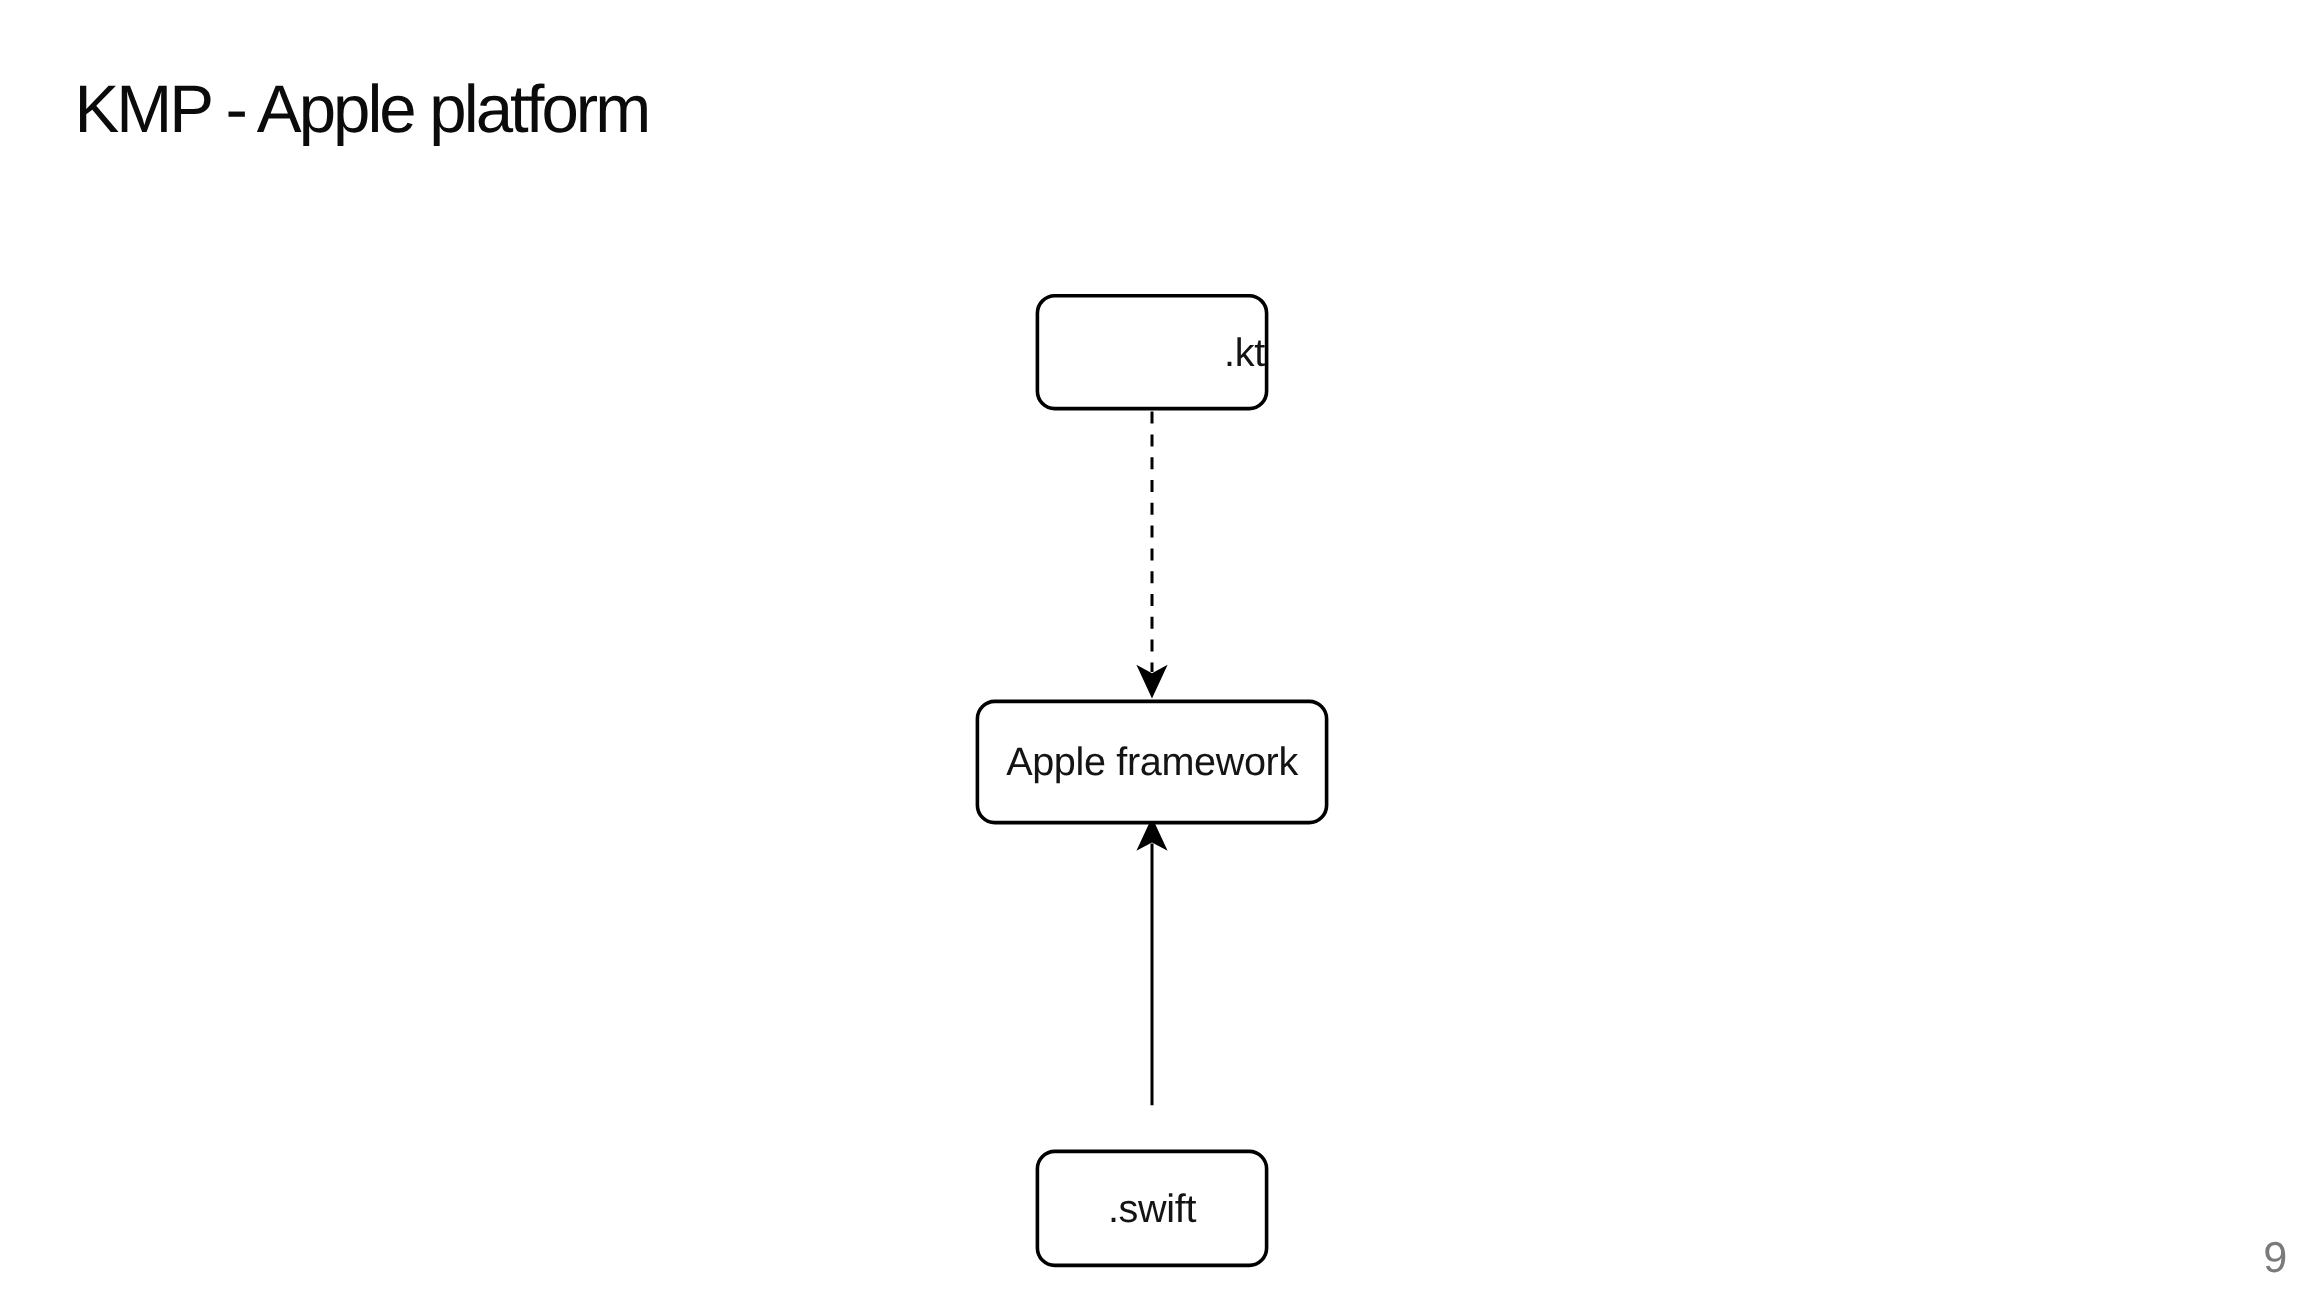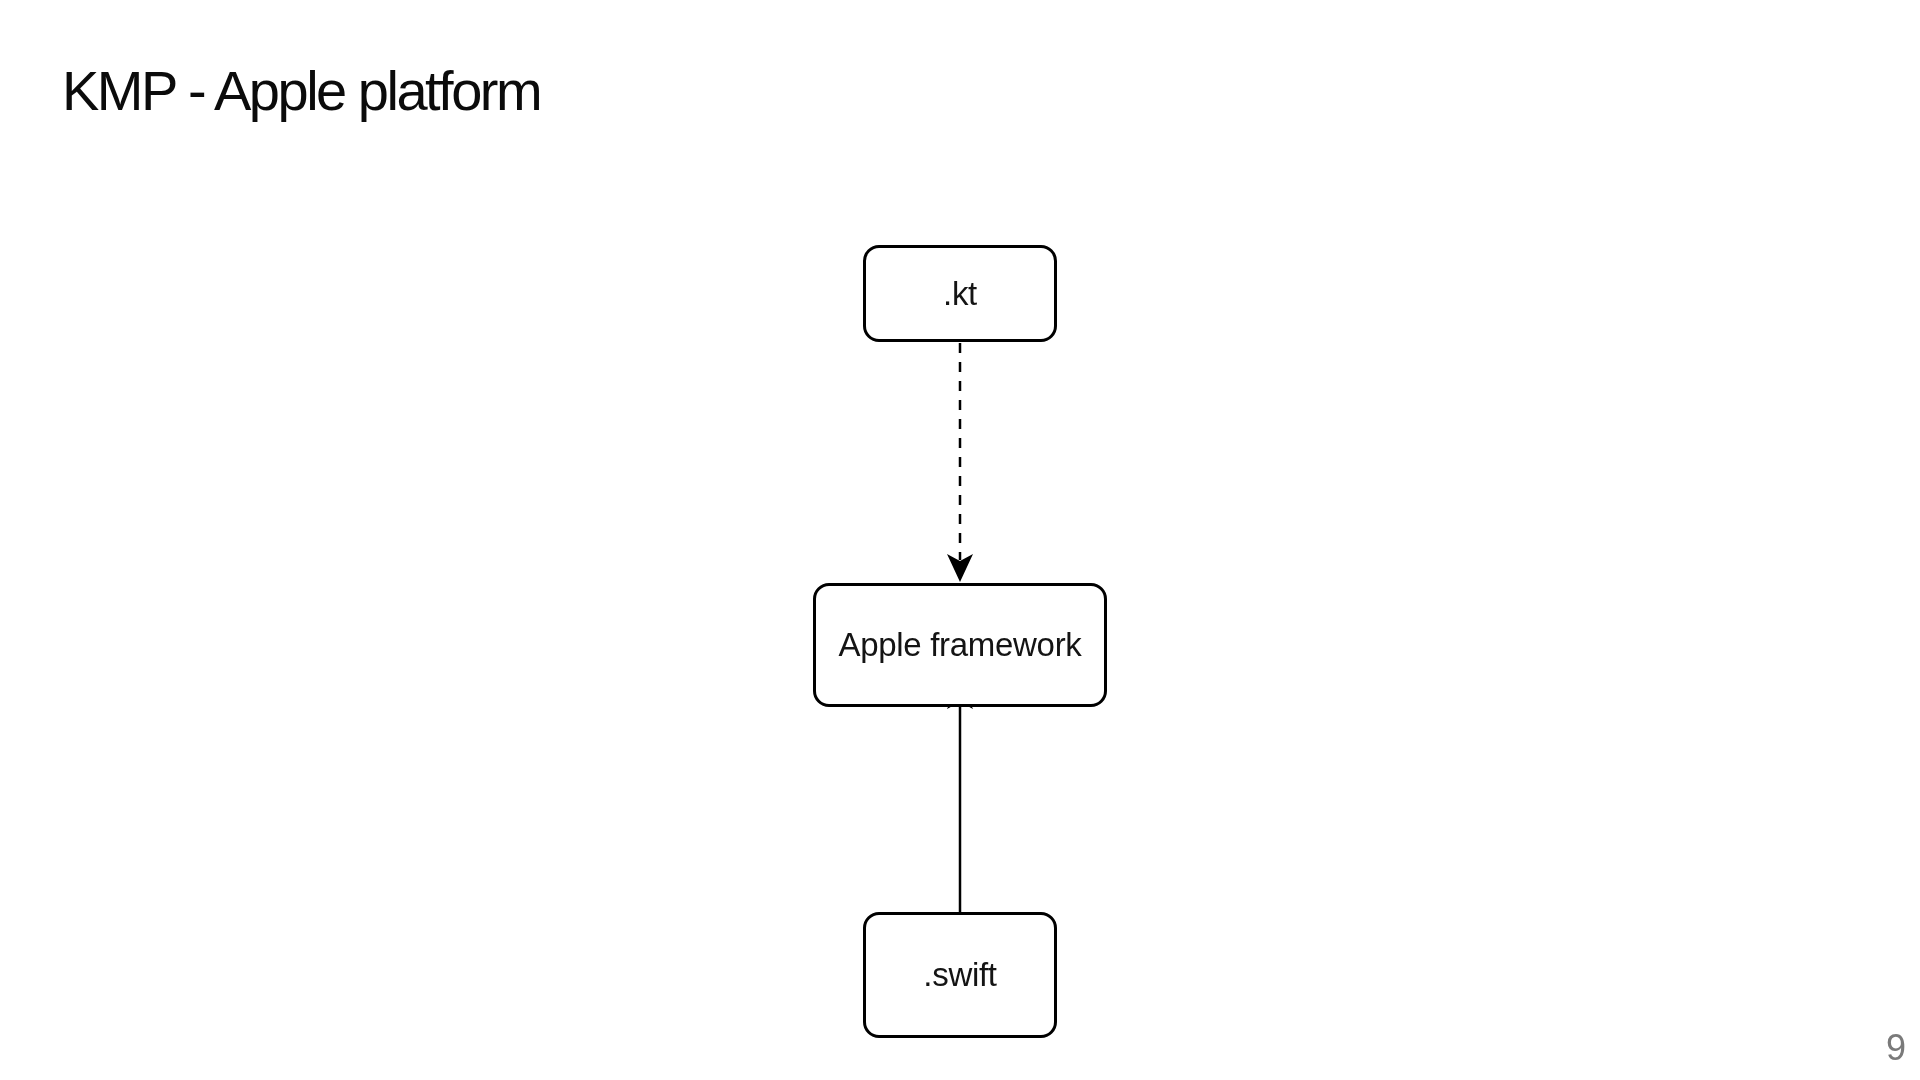--- a/index.html
+++ b/index.html
@@ -47,32 +47,33 @@
     justify-content: center;
     font-size: 33px;
     color: #141414;
     letter-spacing: -0.3px;
   }
   .node-kt {
     left: 863px;
     top: 245px;
     width: 194px;
     height: 97px;
+    justify-content: flex-end;
   }
   .node-apple-framework {
     left: 813px;
     top: 583px;
     width: 294px;
-    height: 124px;
+    height: 104px;
   }
   .node-swift {
     left: 863px;
-    top: 912px;
+    top: 958px;
     width: 194px;
-    height: 126px;
+    height: 98px;
   }
   .page-number {
     position: absolute;
     right: 14px;
     bottom: 14px;
     font-size: 36px;
     color: #7a7a7a;
     line-height: 1;
   }
 </style>

